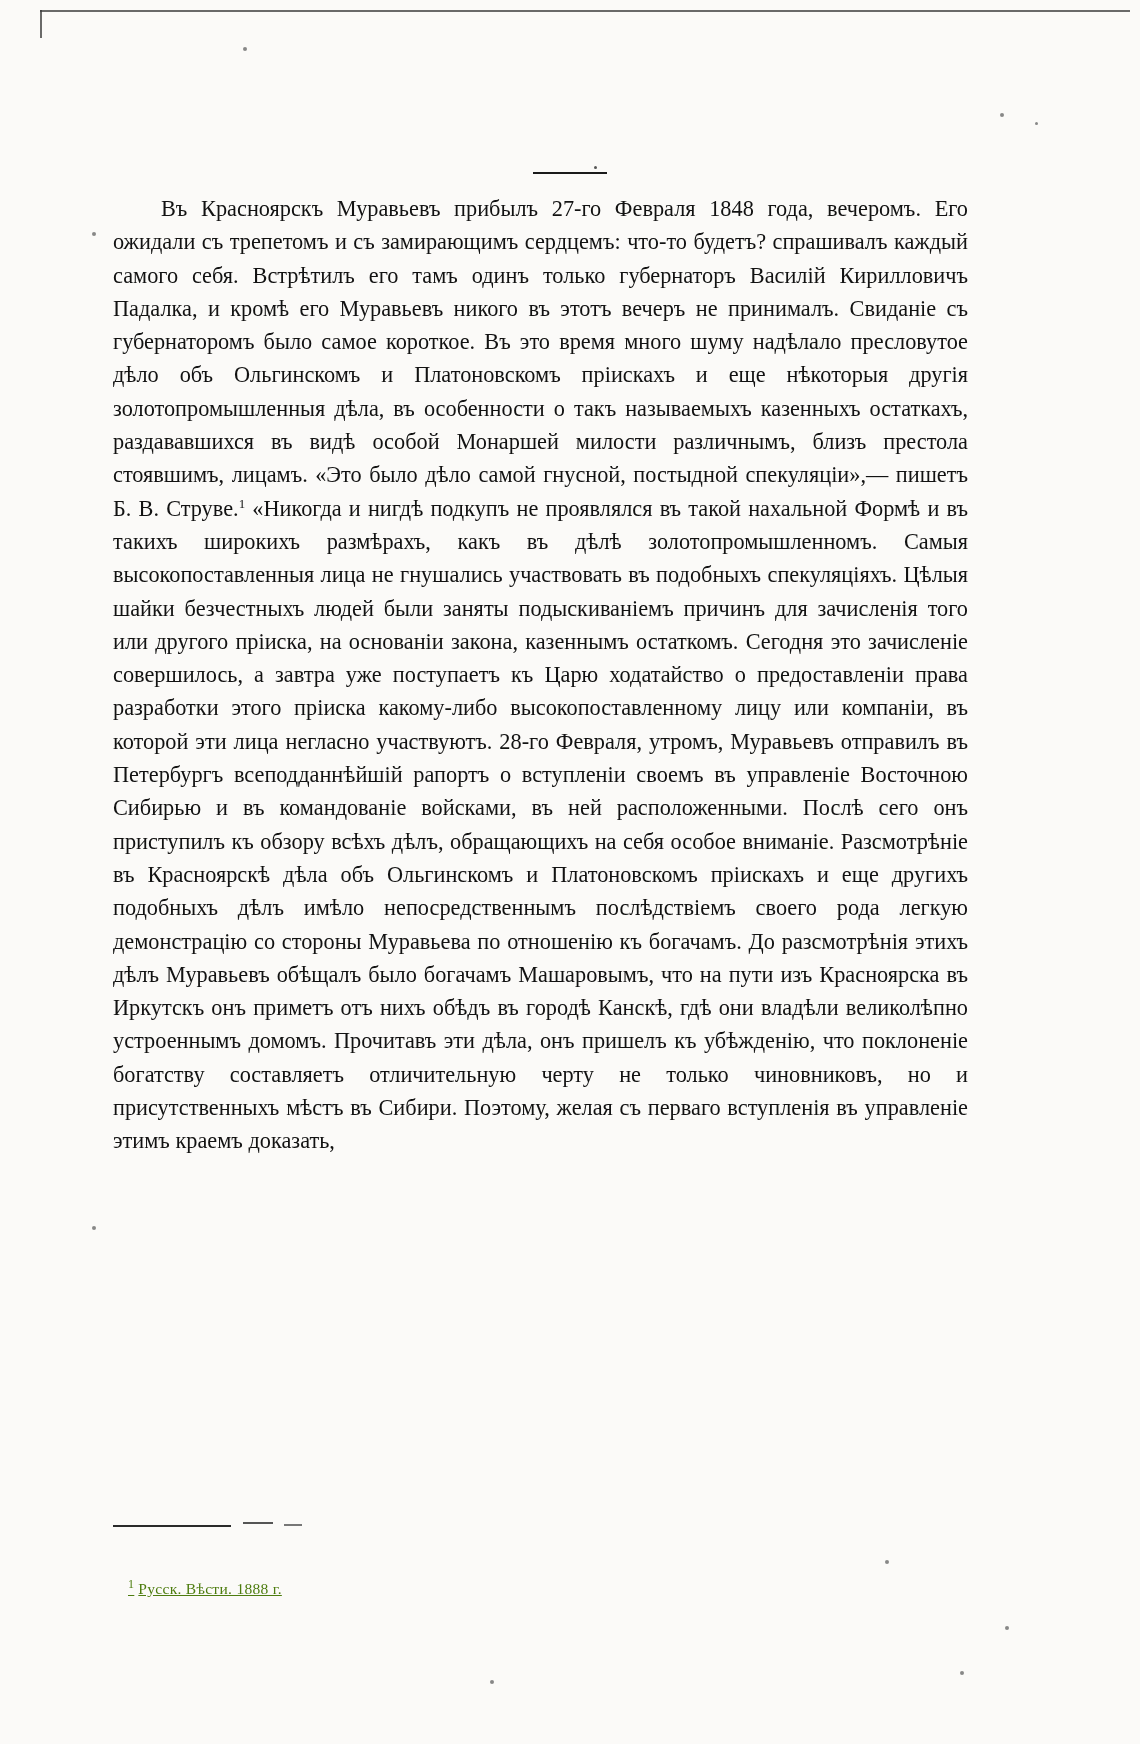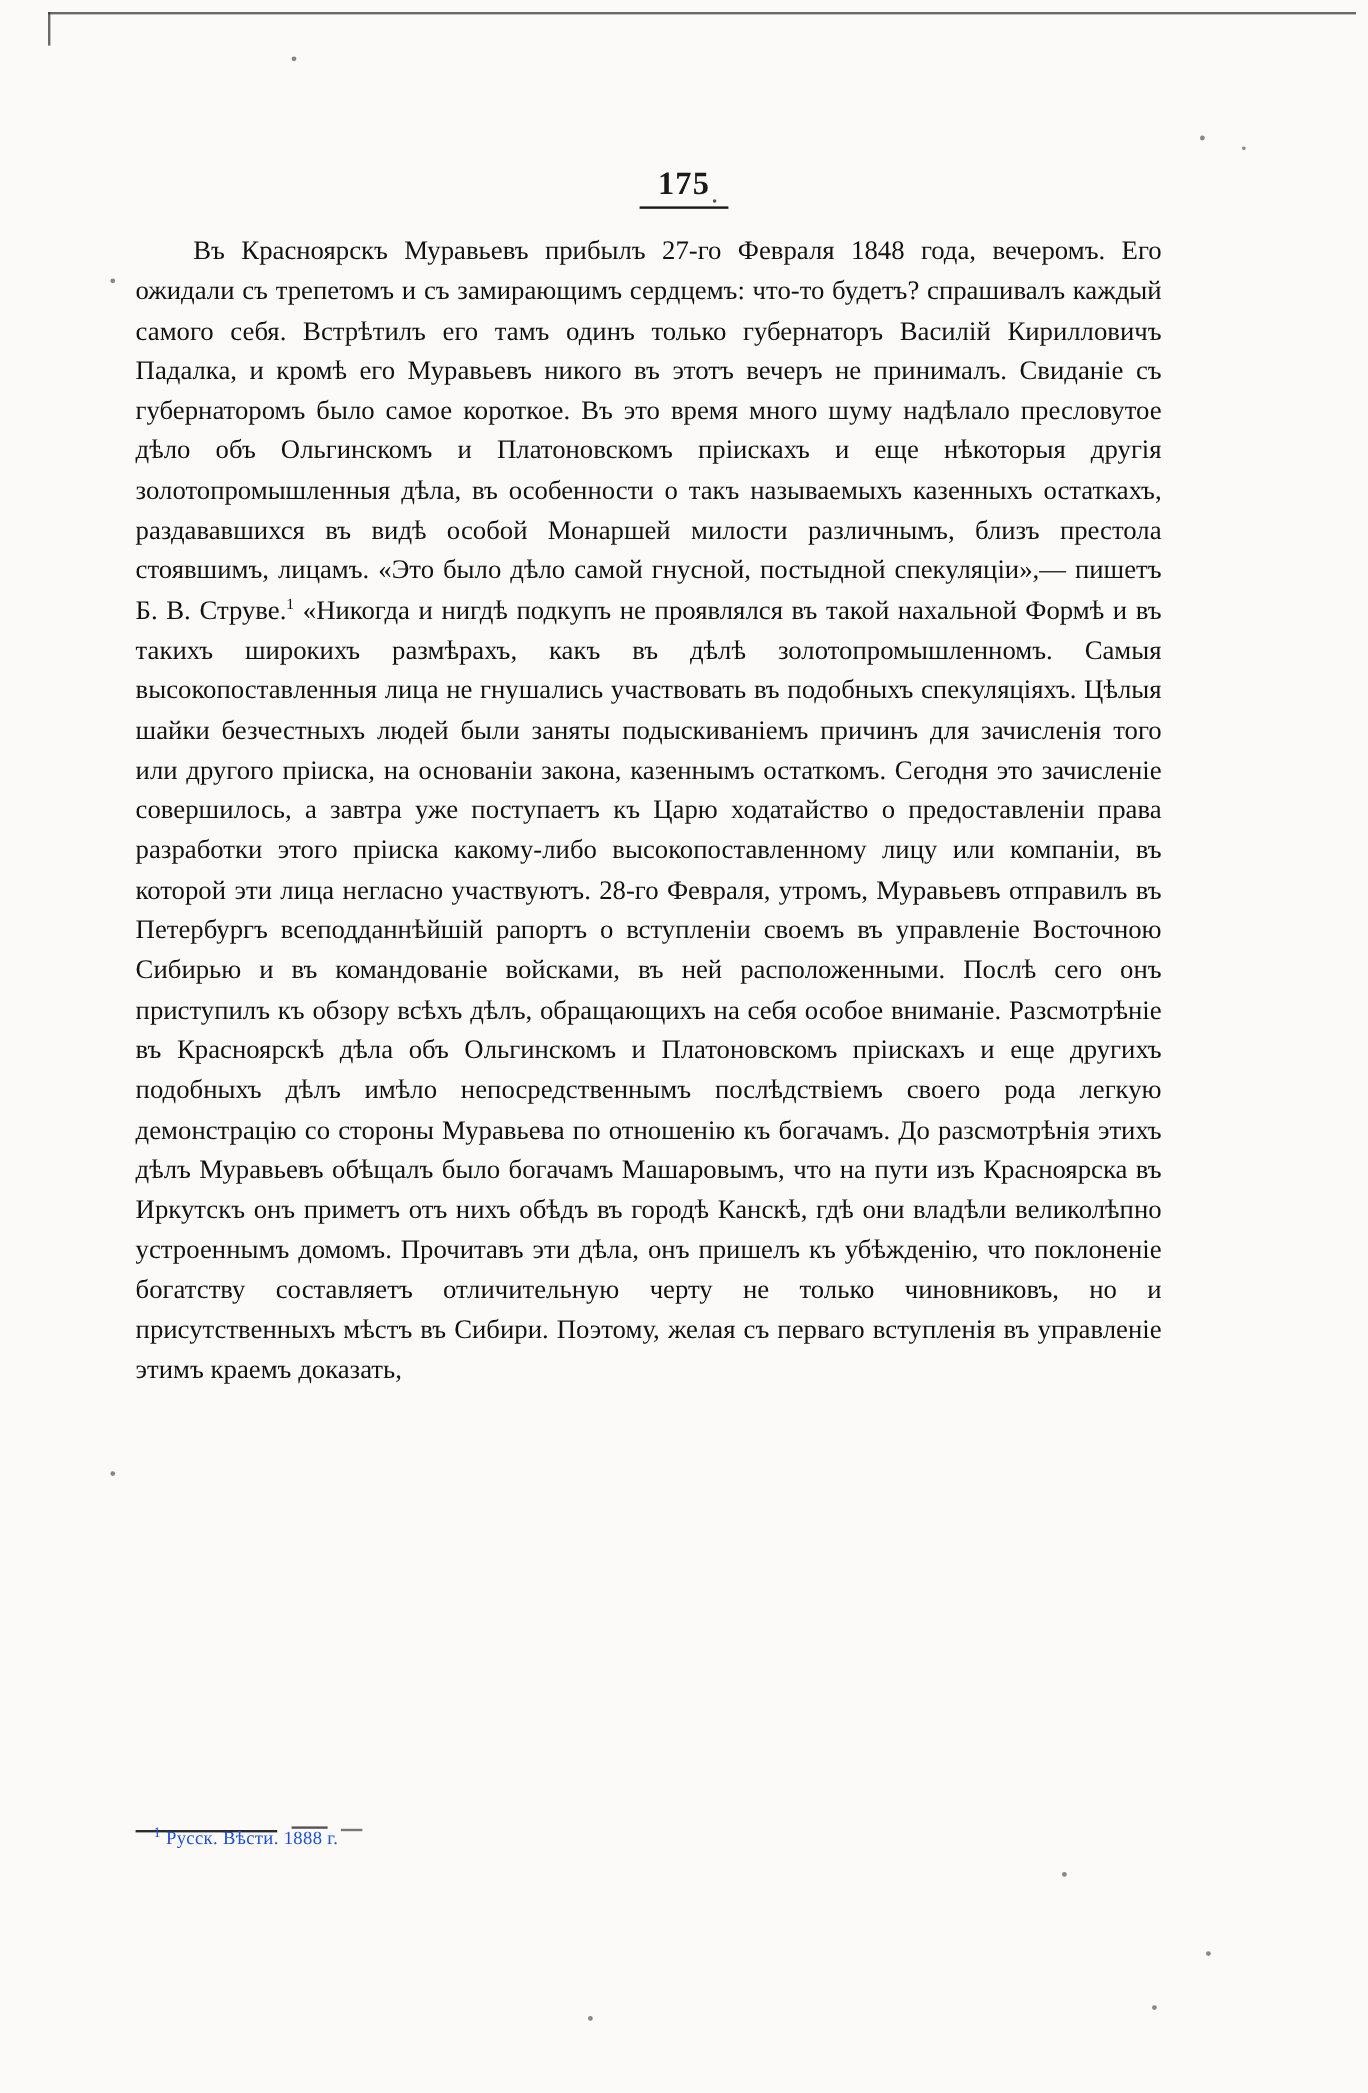--- a/index.html
+++ b/index.html
@@ -122,25 +122,26 @@
     position: absolute;
     top: 1524px;
     left: 284px;
     width: 18px;
     height: 2px;
     background: #777;
   }
 
   .footnote {
     position: absolute;
-    top: 1524px;
+    top: 1580px;
     left: 128px;
     font-size: 15.5px;
     letter-spacing: 0.3px;
-    color: #1d4ed8;
+    color: #4d7c0f;
+    text-decoration: underline;
   }
   .footnote .fn-mark {
     font-size: 12px;
     vertical-align: super;
     line-height: 0;
     margin-right: 4px;
   }
 
   
   .speck {
@@ -152,21 +153,20 @@
 </style>
 </head>
 <body>
 
 <div class="scan"></div>
 <div class="edge-top"></div>
 <div class="edge-left"></div>
 
 <div class="page">
 
-  <div class="page-number">175</div>
   <div class="page-number-rule"></div>
   <div class="page-number-dot"></div>
 
   <div class="body-text">
     <p class="indent"><span>Въ Красноярскъ Муравьевъ прибылъ 27-го Февраля 1848 года, вечеромъ. Его ожидали съ трепетомъ и съ замирающимъ сердцемъ: что-то будетъ? спрашивалъ каждый самого себя. Встрѣтилъ его тамъ одинъ только губернаторъ Василій Кирилловичъ Падалка, и кромѣ его Муравьевъ никого въ этотъ вечеръ не принималъ. Свиданіе съ губернаторомъ было самое короткое. Въ это время много шуму надѣлало пресловутое дѣло объ Ольгинскомъ и Платоновскомъ прiискахъ и еще нѣкоторыя другія золотопромышленныя дѣла, въ особенности о такъ называемыхъ казенныхъ остаткахъ, раздававшихся въ видѣ особой Монаршей милости различнымъ, близъ престола стоявшимъ, лицамъ. «Это было дѣло самой гнусной, постыдной спекуляціи»,— пишетъ Б. В. Струве.</span><sup>1</sup><span> «Никогда и нигдѣ подкупъ не проявлялся въ такой нахальной Формѣ и въ такихъ широкихъ размѣрахъ, какъ въ дѣлѣ золотопромышленномъ. Самыя высокопоставленныя лица не гнушались участвовать въ подобныхъ спекуляціяхъ. Цѣлыя шайки безчестныхъ людей были заняты подыскиваніемъ причинъ для зачисленія того или другого прiиска, на основаніи закона, казеннымъ остаткомъ. Сегодня это зачисленіе совершилось, а завтра уже поступаетъ къ Царю ходатайство о предоставленіи права разработки этого прiиска какому-либо высокопоставленному лицу или компаніи, въ которой эти лица негласно участвуютъ. 28-го Февраля, утромъ, Муравьевъ отправилъ въ Петербургъ всеподданнѣйшій рапортъ о вступленіи своемъ въ управленіе Восточною Сибирью и въ командованіе войсками, въ ней расположенными. Послѣ сего онъ приступилъ къ обзору всѣхъ дѣлъ, обращающихъ на себя особое вниманіе. Разсмотрѣніе въ Красноярскѣ дѣла объ Ольгинскомъ и Платоновскомъ прiискахъ и еще другихъ подобныхъ дѣлъ имѣло непосредственнымъ послѣдствіемъ своего рода легкую демонстрацію со стороны Муравьева по отношенію къ богачамъ. До разсмотрѣнія этихъ дѣлъ Муравьевъ обѣщалъ было богачамъ Машаровымъ, что на пути изъ Красноярска въ Иркутскъ онъ приметъ отъ нихъ обѣдъ въ городѣ Канскѣ, гдѣ они владѣли великолѣпно устроеннымъ домомъ. Прочитавъ эти дѣла, онъ пришелъ къ убѣжденію, что поклоненіе богатству составляетъ отличительную черту не только чиновниковъ, но и присутственныхъ мѣстъ въ Сибири. Поэтому, желая съ перваго вступленія въ управленіе этимъ краемъ доказать,</span></p>
   </div>
 
   <div class="footnote-rule"></div>
   <div class="footnote-rule-2"></div>
   <div class="footnote-rule-3"></div>

